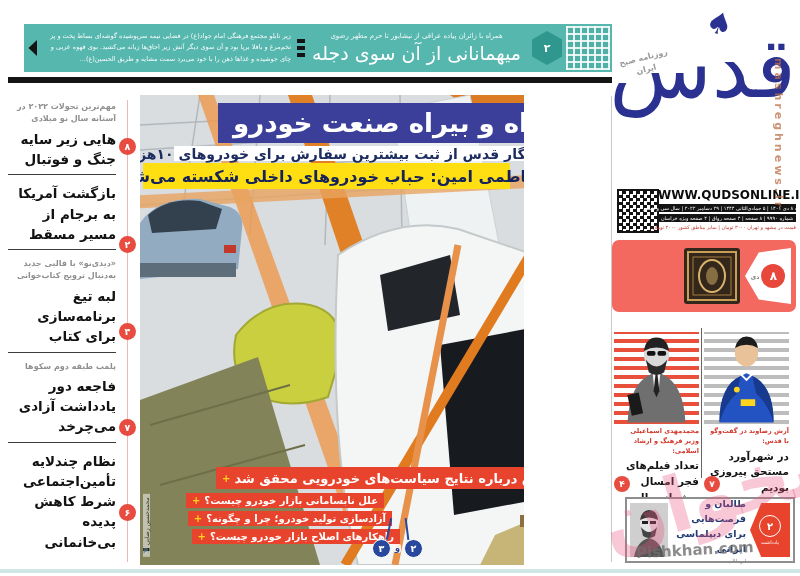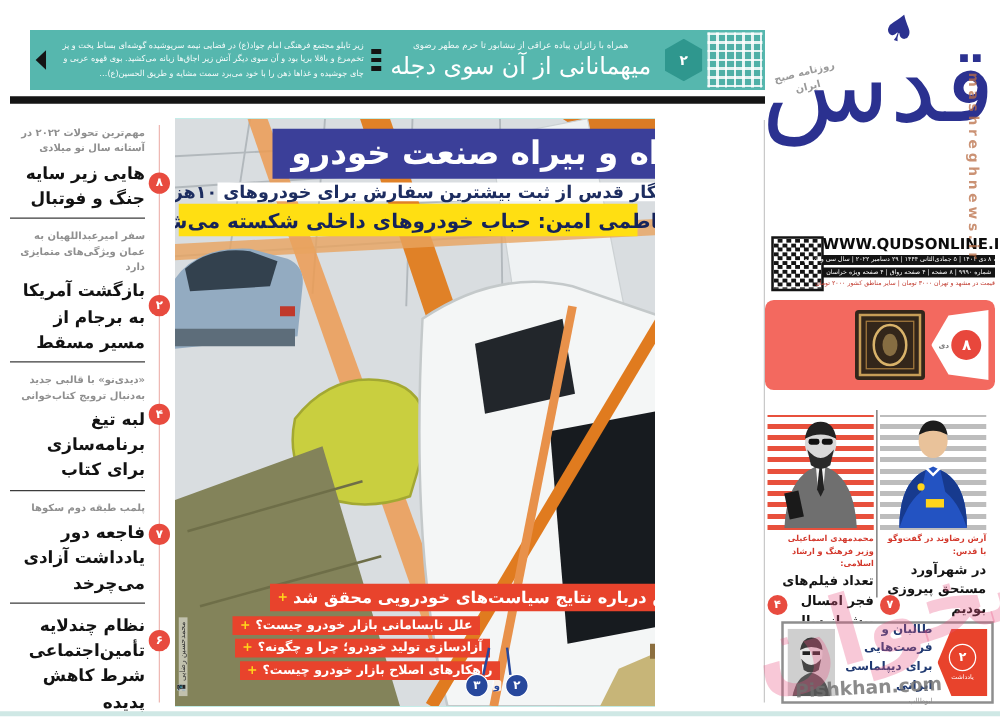--- a/index.html
+++ b/index.html
@@ -133,21 +133,20 @@
   </div>
   <div class="black-rule"></div>
 
   <div class="sidebar">
     <div class="side-item">
       <p class="side-kicker">مهم‌ترین تحولات ۲۰۲۲ در آستانه سال نو میلادی</p>
       <p class="side-title">هایی زیر سایه جنگ و فوتبال</p>
       <hr class="side-rule">
     </div>
     <div class="side-item">
-      <p class="side-kicker">سفر امیرعبداللهیان به عمان ویژگی‌های متمایزی دارد</p>
       <p class="side-title">بازگشت آمریکا به برجام از مسیر مسقط</p>
       <hr class="side-rule">
     </div>
     <div class="side-item">
       <p class="side-kicker">«دیدی‌نو» با قالبی جدید به‌دنبال ترویج کتاب‌خوانی</p>
       <p class="side-title">لبه تیغ برنامه‌سازی برای کتاب</p>
       <hr class="side-rule">
     </div>
     <div class="side-item">
       <p class="side-kicker">پلمب طبقه دوم سکوها</p>

